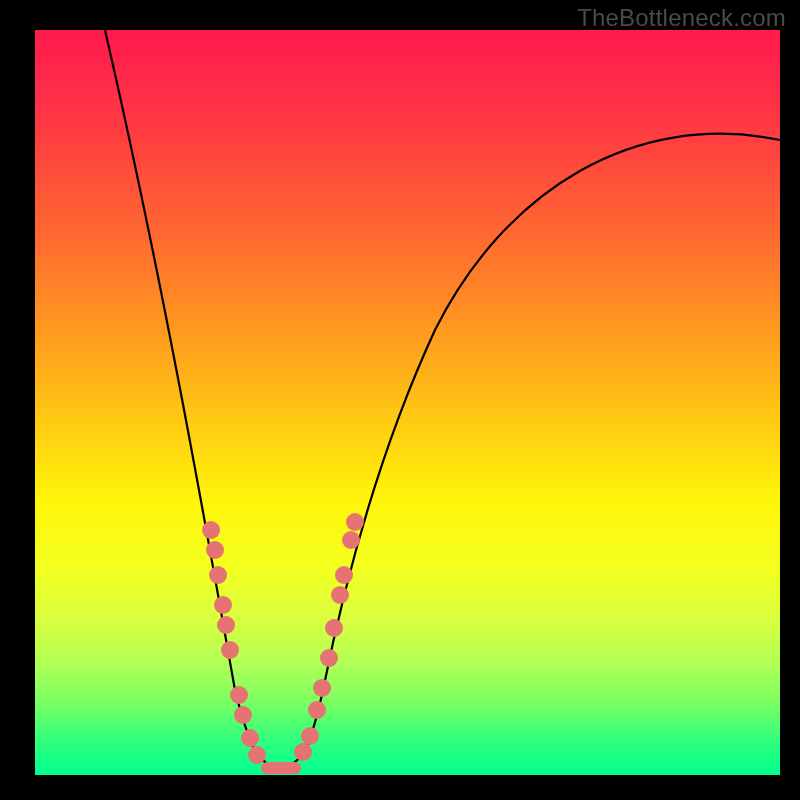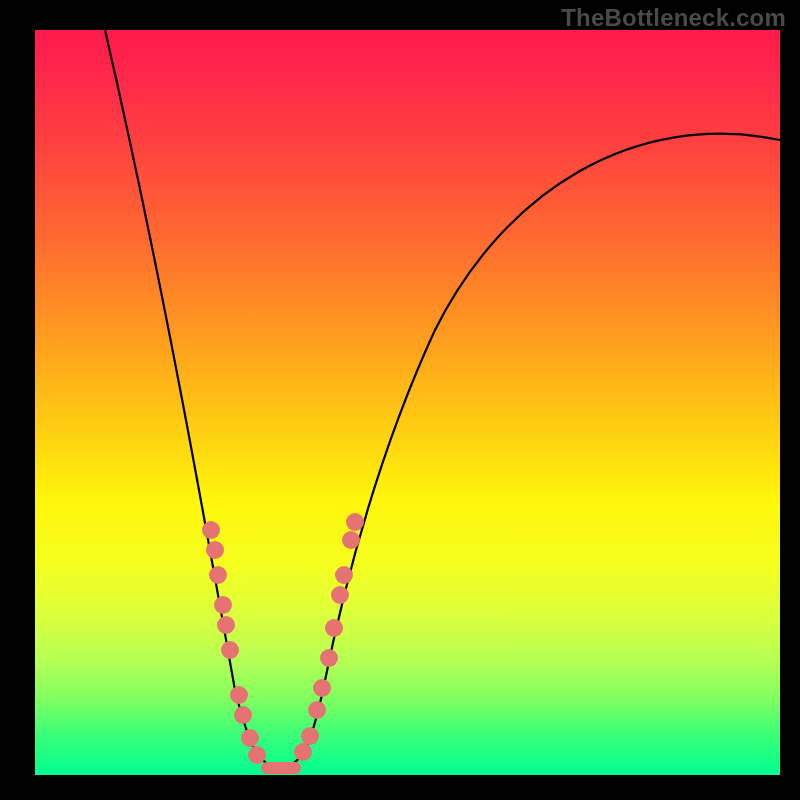--- a/index.html
+++ b/index.html
@@ -48,21 +48,21 @@
     left: 0;
     top: 0;
     width: 745px;
     height: 745px;
   }
   .watermark {
     position: absolute;
     top: 4px;
     right: 14px;
     font-size: 24px;
-    font-weight: 700;
+    font-weight: 400;
     color: #4a4a4a;
     letter-spacing: 0.2px;
   }
   .curve {
     fill: none;
     stroke: #000;
     stroke-width: 2.2;
   }
   .dot {
     fill: #e57373;

